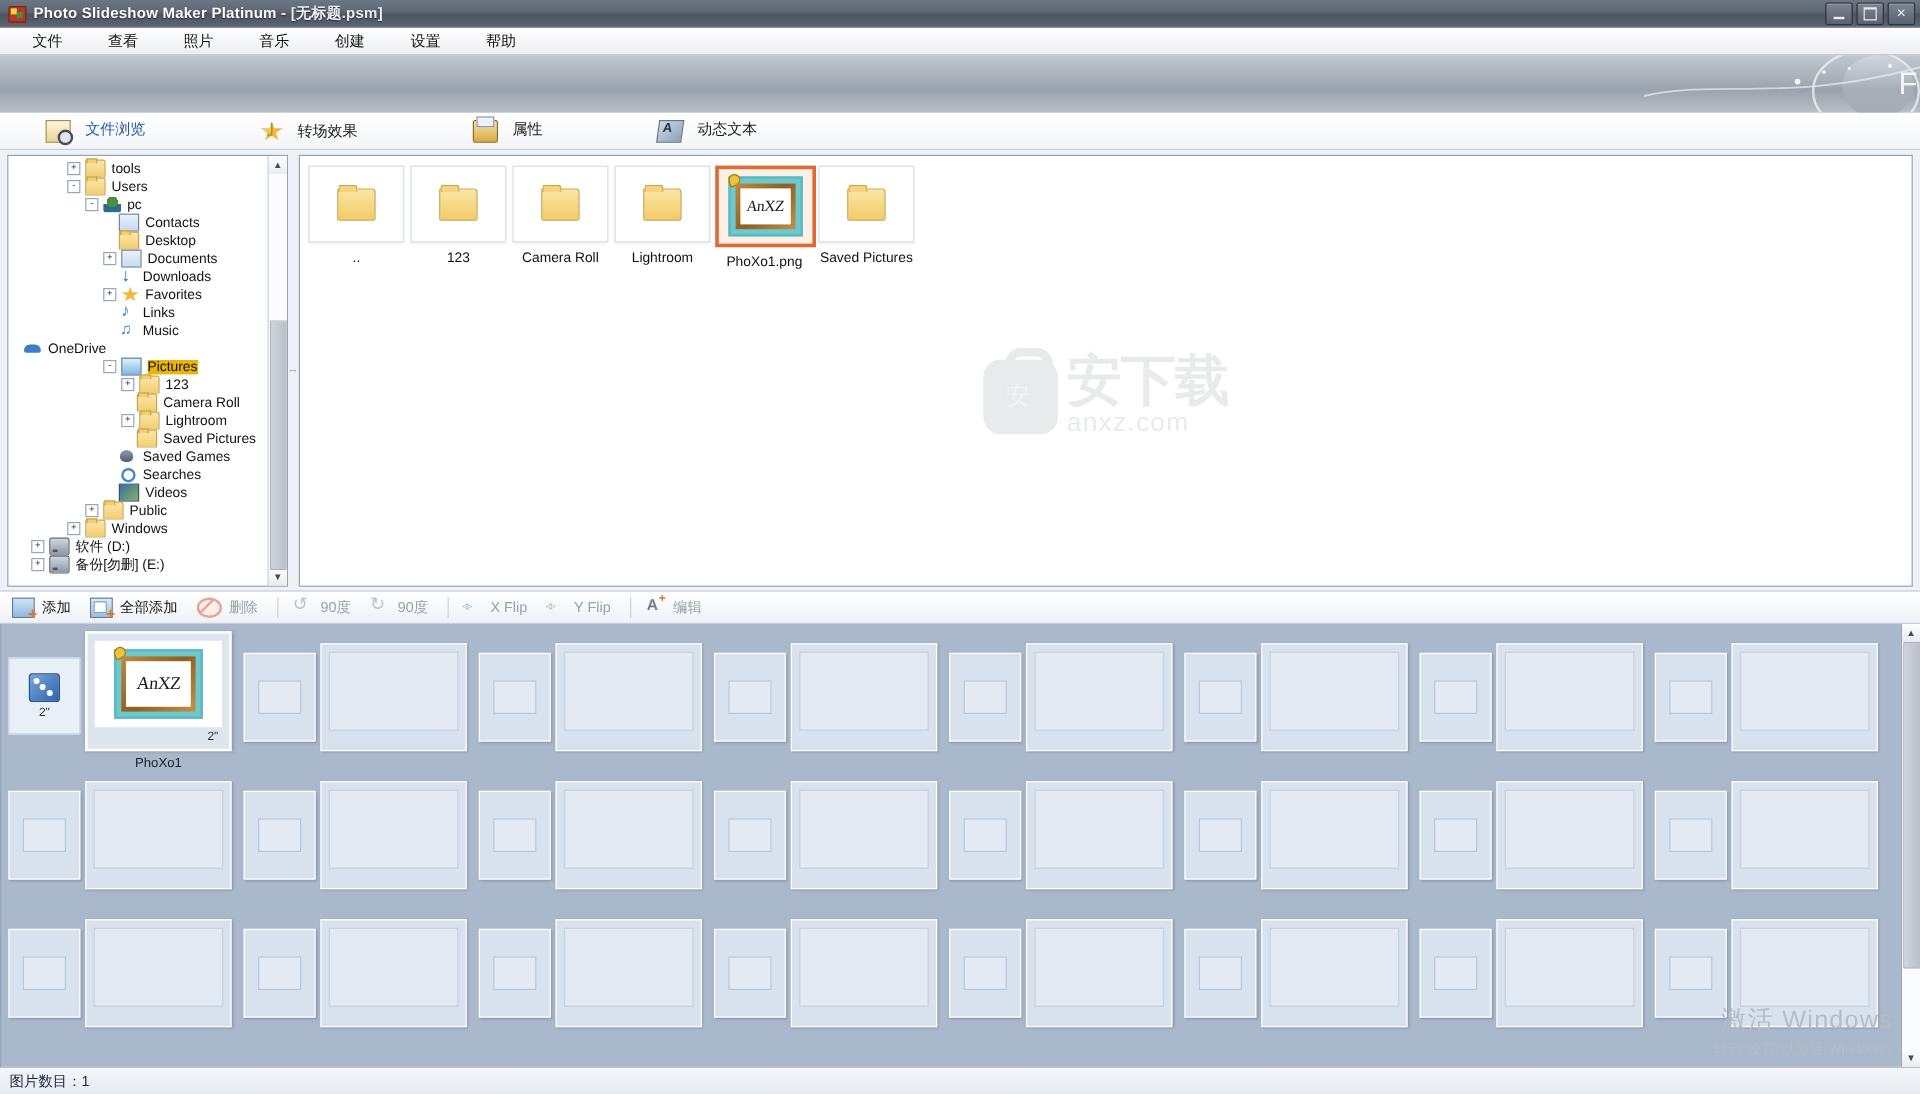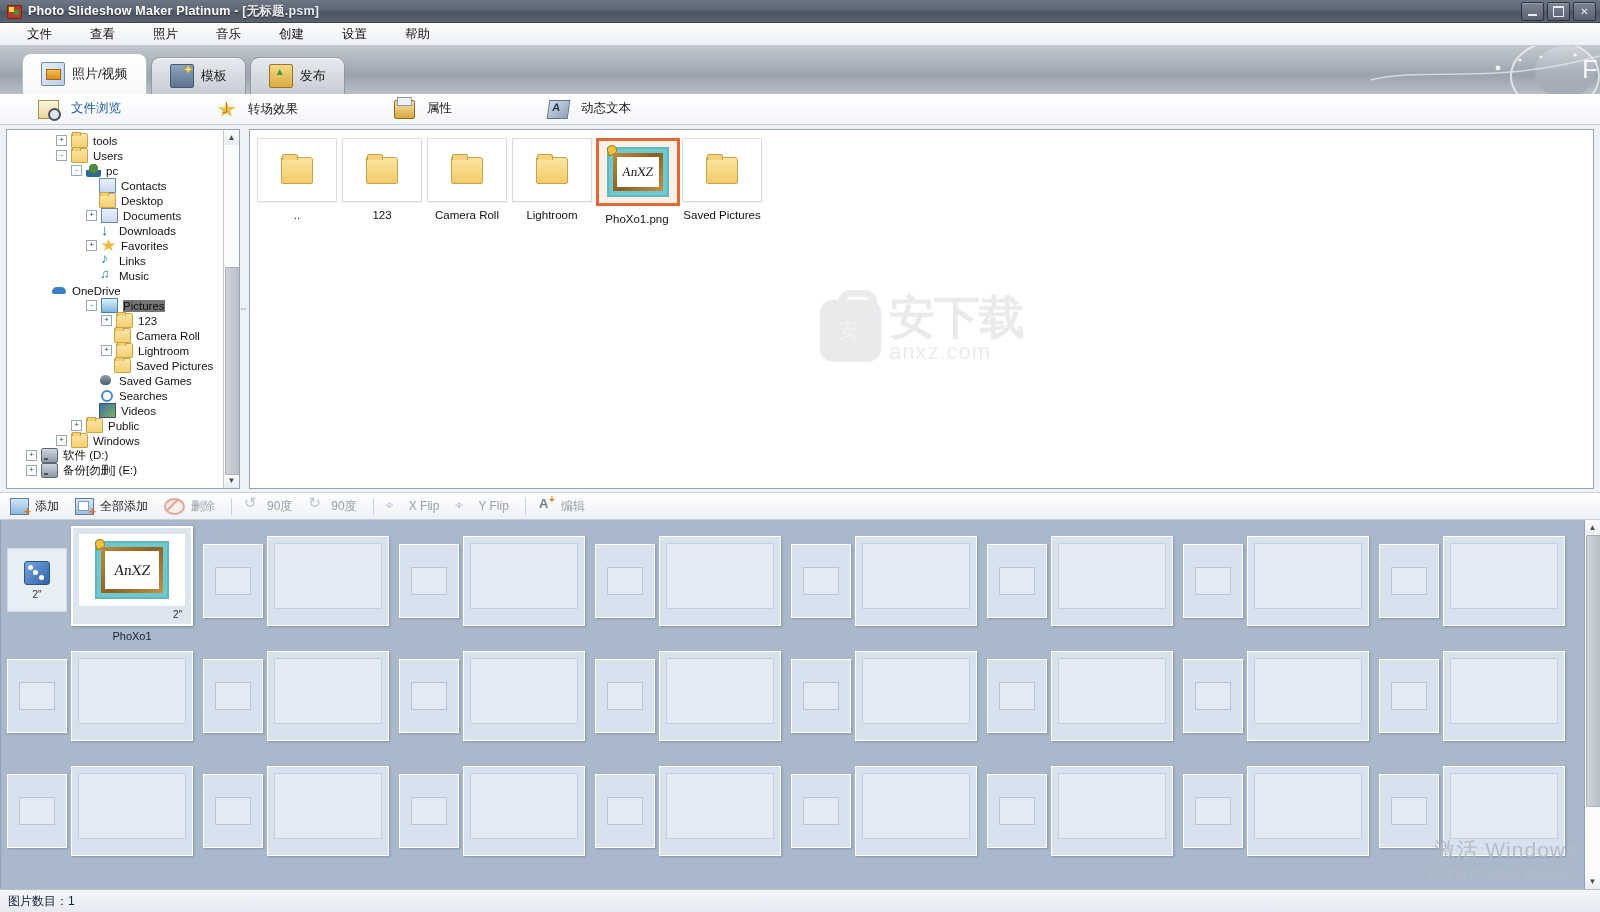--- a/index.html
+++ b/index.html
@@ -88,21 +88,21 @@
     position:relative;display:flex;overflow:hidden;}
   .treescroll{flex:1;overflow:hidden;position:relative;padding:3px 0 0 0;}
   .tnode{display:flex;align-items:center;height:15px;font-size:11.5px;color:#111;white-space:nowrap;}
   .tnode .exp{width:9px;height:9px;border:1px solid #9aa6b4;background:#fff;font-size:8px;line-height:7px;
     text-align:center;color:#27405f;margin-right:4px;flex:0 0 9px;}
   .tnode .nox{width:9px;margin-right:4px;flex:0 0 9px;}
   .tnode .tico{width:15px;height:13px;margin-right:5px;flex:0 0 15px;position:relative;}
   .folder{background:linear-gradient(to bottom,#fbe6a8,#f3cf72);border:1px solid #caa548;border-radius:1px 2px 1px 1px;}
   .folder:before{content:"";position:absolute;left:0;top:-2px;width:7px;height:3px;background:#f3cf72;border:1px solid #caa548;border-bottom:none;}
   .tlabel{color:#111;}
-  .tlabel.sel{background:#737373;}
+  .tlabel.sel{background:#eab308;}
   .ic-user{background:radial-gradient(circle at 50% 32%,#4e8c3e 0 40%,transparent 41%),linear-gradient(to bottom,transparent 45%,#2f6b8f 46%);border-radius:2px;}
   .ic-contacts{background:linear-gradient(to bottom,#eaf2fb,#c5d8ee);border:1px solid #6f89a8;}
   .ic-docs{background:linear-gradient(to bottom,#e9f1fa,#cadcef);border:1px solid #6d87a6;}
   .ic-down{background:transparent;}
   .ic-down:after{content:"\2193";position:absolute;left:2px;top:-3px;color:#1f77c4;font-size:15px;font-weight:bold;}
   .ic-fav{background:#f0b93c;clip-path:polygon(50% 0,61% 35%,98% 35%,68% 57%,79% 93%,50% 71%,21% 93%,32% 57%,2% 35%,39% 35%);}
   .ic-links{background:transparent;}
   .ic-links:after{content:"\266A";position:absolute;left:2px;top:-4px;color:#2e86d8;font-size:14px;}
   .ic-music{background:transparent;}
   .ic-music:after{content:"\266B";position:absolute;left:1px;top:-3px;color:#2e86d8;font-size:13px;}
@@ -266,34 +266,20 @@
       </defs>
       <ellipse cx="185" cy="30" rx="44" ry="34" fill="none" stroke="#eef1f5" stroke-width="2" opacity=".85"></ellipse>
       <ellipse cx="195" cy="26" rx="30" ry="26" fill="url(#lg)" opacity=".55"></ellipse>
       <path d="M0 34 C60 20 120 40 230 10" stroke="#e6eaf0" stroke-width="1.5" fill="none" opacity=".8"></path>
       <circle cx="128" cy="22" r="2.4" fill="#fff" opacity=".9"></circle>
       <circle cx="150" cy="14" r="1.6" fill="#fff" opacity=".85"></circle>
       <circle cx="171" cy="11" r="1.4" fill="#fff" opacity=".8"></circle>
       <circle cx="205" cy="9" r="1.8" fill="#fff" opacity=".8"></circle>
       <text x="212" y="32" font-family="Liberation Sans, sans-serif" font-size="26" fill="#ffffff" opacity=".9">FU</text>
     </svg>
-    <div class="tabs">
-      <div class="tab active">
-        <span class="tab-ico ico-photo"></span>
-        <span>照片/视频</span>
-      </div>
-      <div class="tab">
-        <span class="tab-ico ico-tmpl"></span>
-        <span>模板</span>
-      </div>
-      <div class="tab">
-        <span class="tab-ico ico-pub"></span>
-        <span>发布</span>
-      </div>
-    </div>
   </div>
 
   <div class="subbar">
     <div class="sbitem">
       <span class="sb-ico i-browse"></span>
       <span class="sb-label active">文件浏览</span>
     </div>
     <div class="sbitem">
       <span class="sb-ico i-star"></span>
       <span class="sb-label">转场效果</span>
@@ -355,21 +341,21 @@
           <div class="tnode" style="padding-left: 79px;">
             <span class="nox"></span>
             <span class="tico ic-links"></span>
             <span class="tlabel">Links</span>
           </div>
           <div class="tnode" style="padding-left: 79px;">
             <span class="nox"></span>
             <span class="tico ic-music"></span>
             <span class="tlabel">Music</span>
           </div>
-          <div class="tnode" style=" margin-left: 32px;">
+          <div class="tnode" style="">
             <span class="nox"></span>
             <span class="tico ic-cloud"></span>
             <span class="tlabel">OneDrive</span>
           </div>
           <div class="tnode" style="padding-left: 79px;">
             <span class="exp">-</span>
             <span class="tico ic-pics"></span>
             <span class="tlabel sel">Pictures</span>
           </div>
           <div class="tnode" style="padding-left: 94px;">

